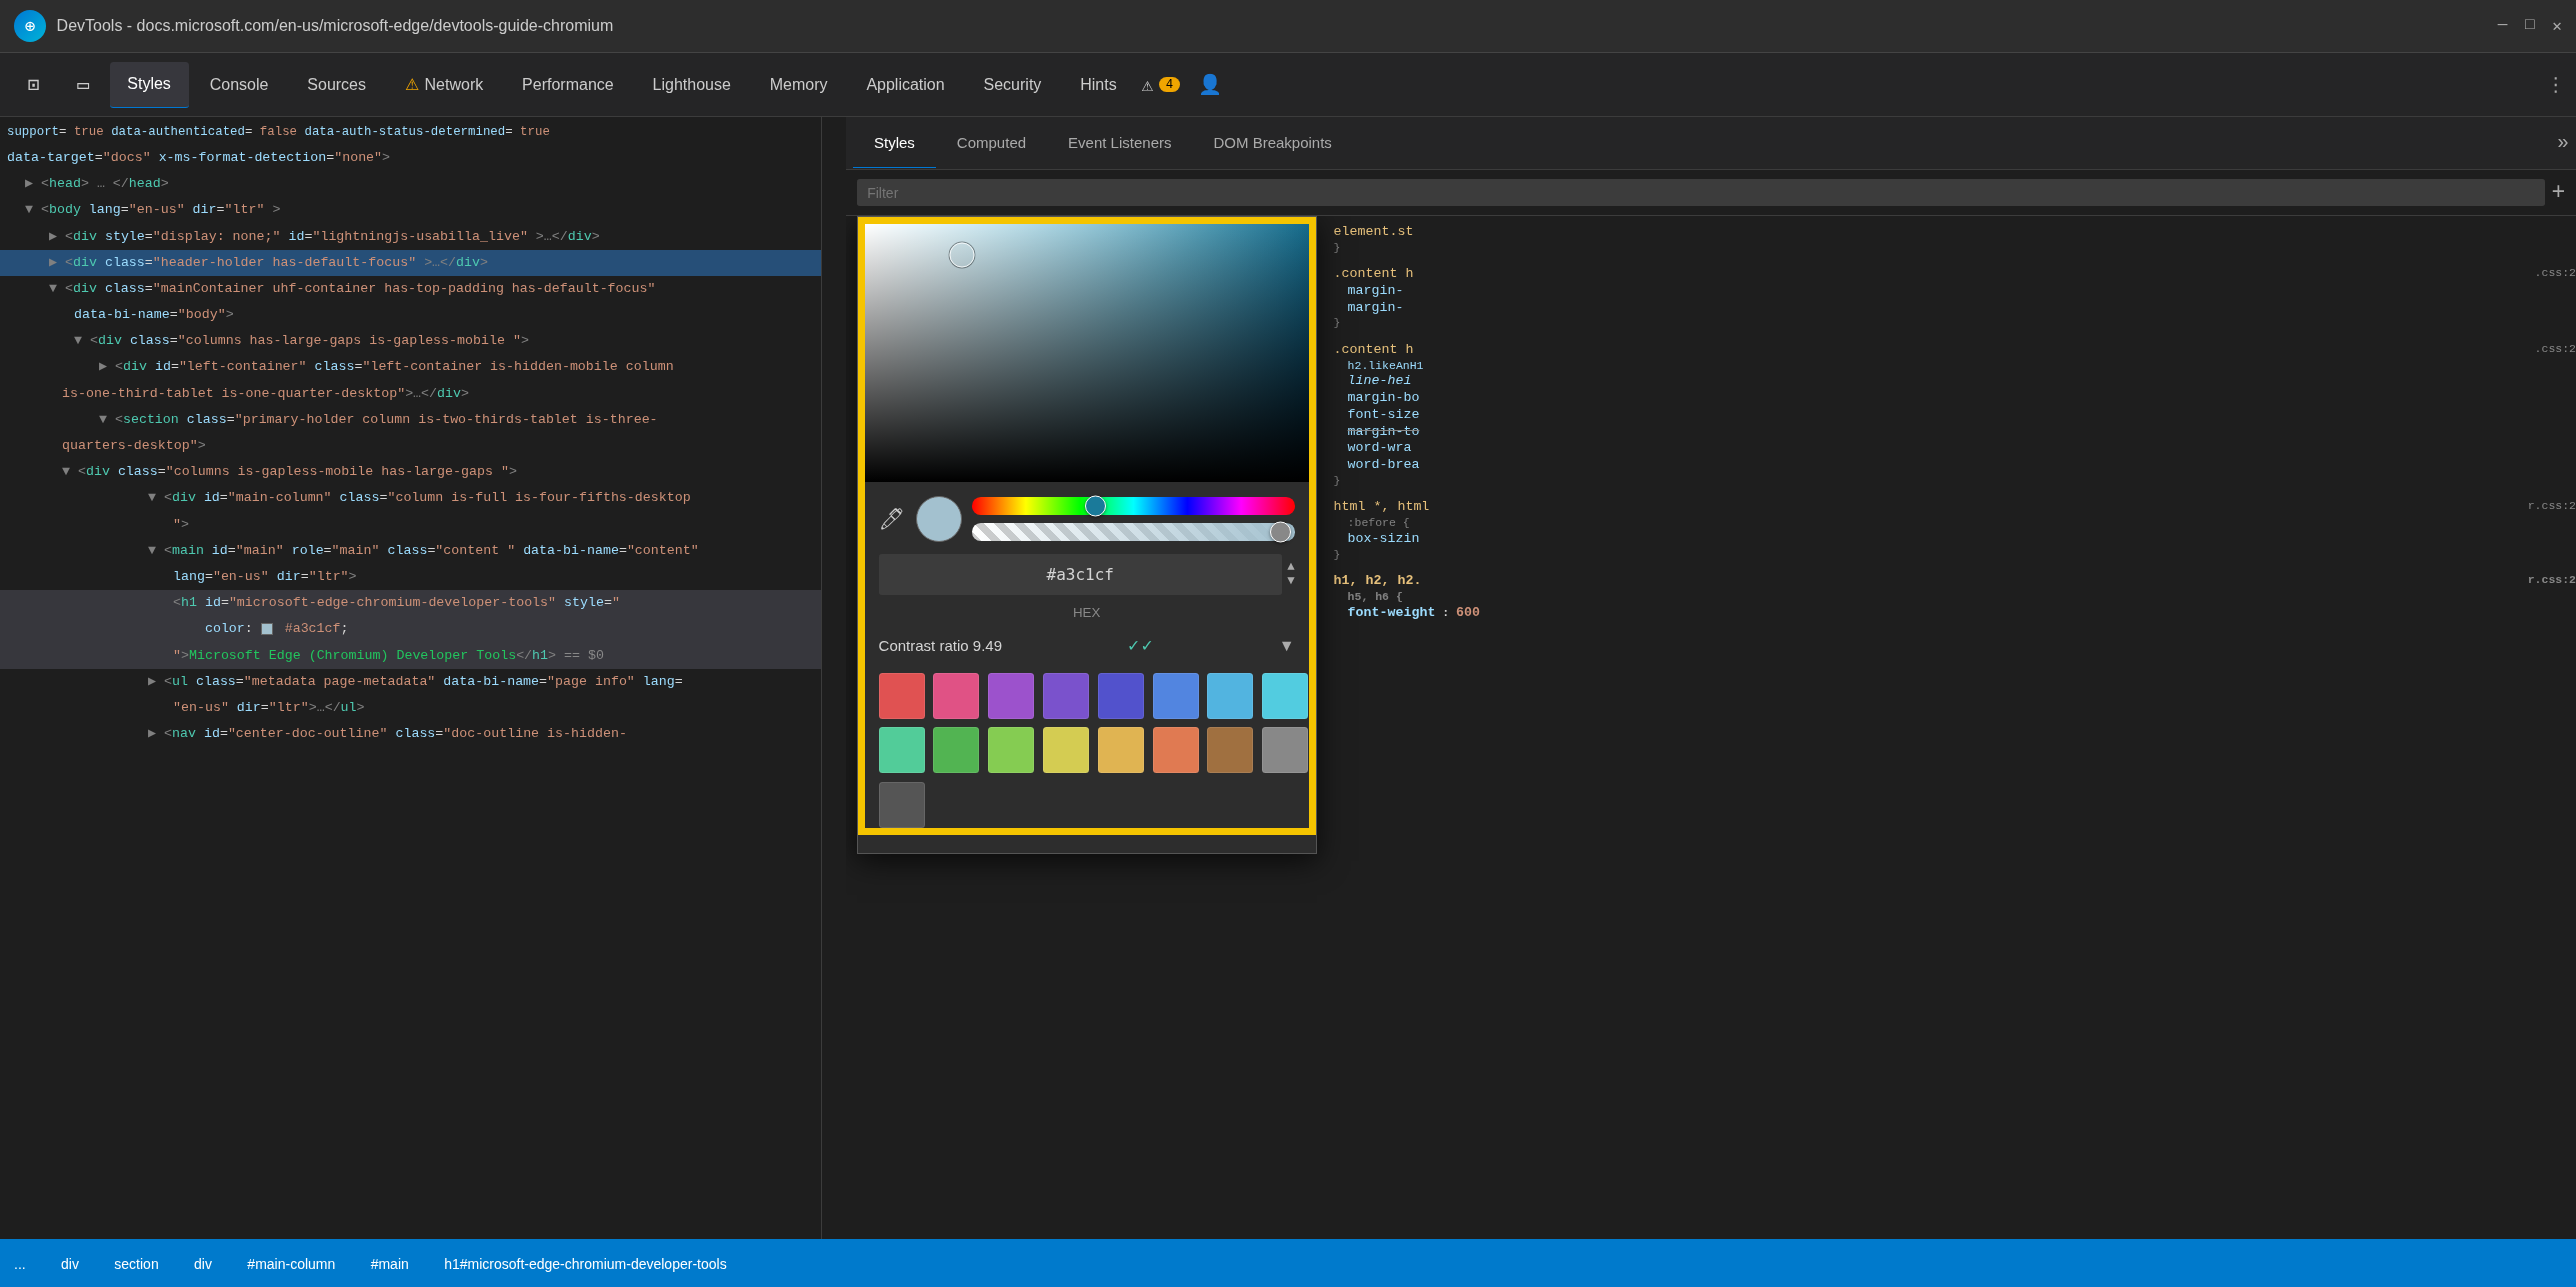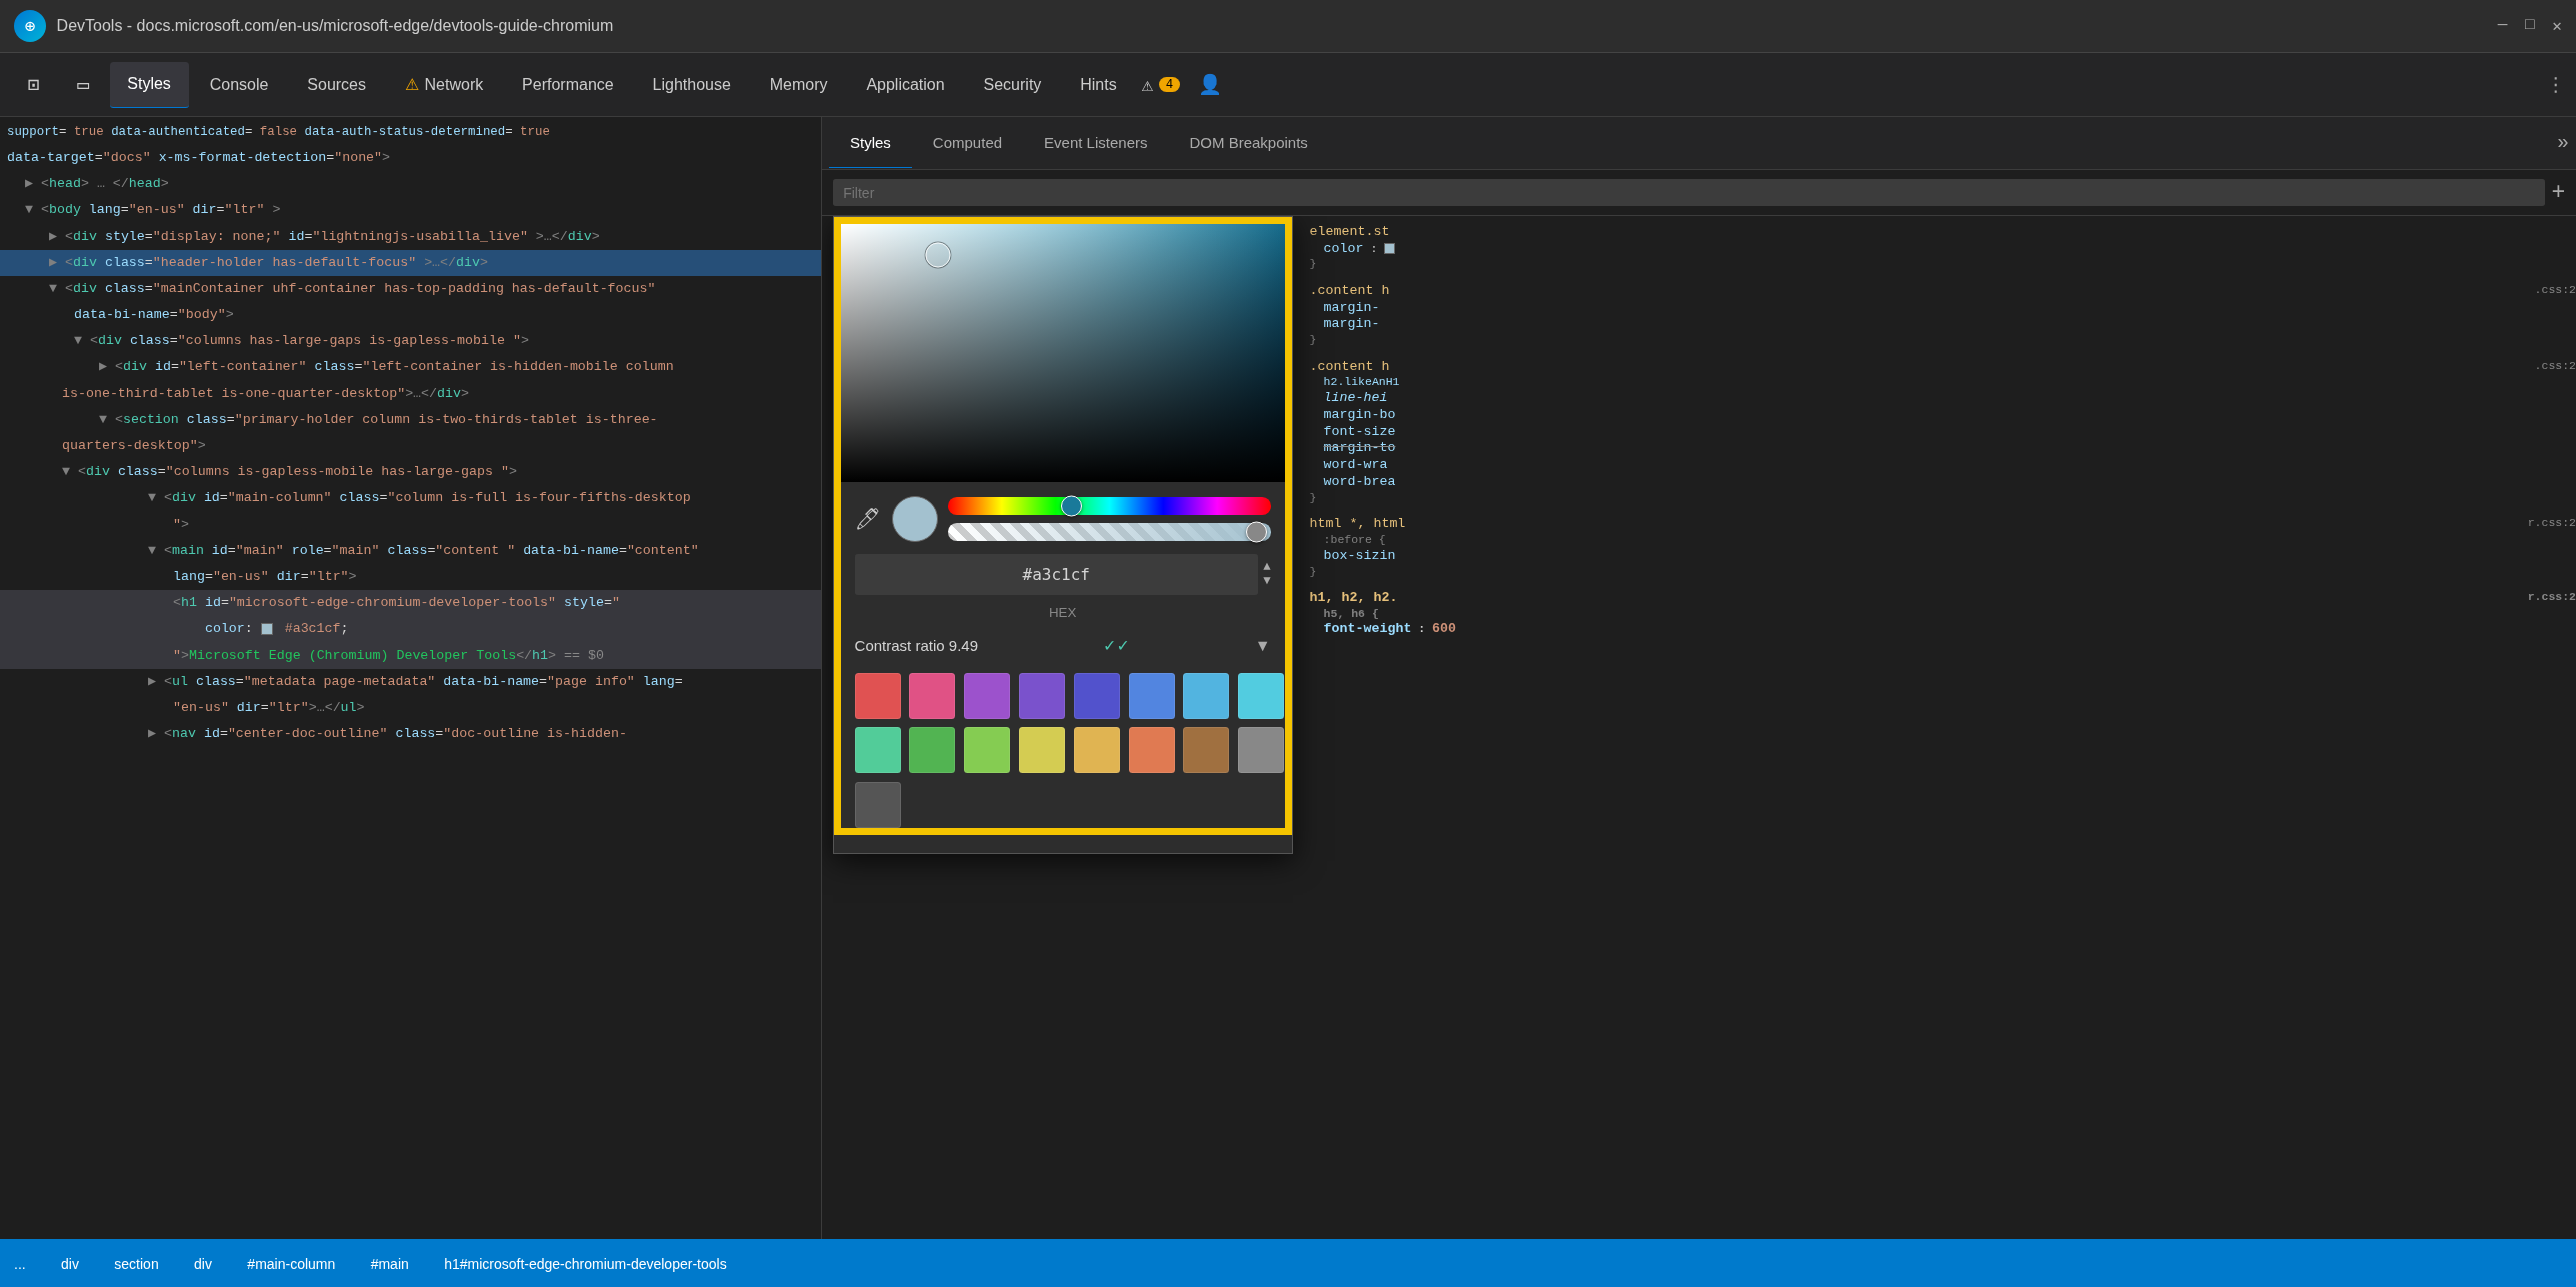--- a/index.html
+++ b/index.html
@@ -88,20 +88,21 @@
       padding: 0.9px 7px;
       font-size: 12.4px;
       margin-left: 5.3px;
     }
     .tab-more { margin-left: auto; font-size: 19.4px; color: #aaa; cursor: pointer; }
 
     
     #main-layout {
       display: flex;
       height: calc(1288px - 53px - 64px - 49px);
+      gap: 24px;
     }
 
     
     #dom-panel {
       width: 822px;
       background: #1e1e1e;
       overflow: hidden;
       border-right: 0.9px solid #3c3c3c;
       display: flex;
       flex-direction: column;
@@ -651,25 +652,20 @@
             </div>
         </div>
       </div>
 
       <div id="css-rules" style="position:absolute;left:0;top:0;right:0;bottom:0;padding:7px 0 7px 10.6px;">
 
         <div class="css-rule-block" style="margin-left:477px;">
           <div class="css-line">
             <span class="css-selector">element.st</span>
           </div>
-          <div class="css-line" style="padding-left:14px;">
-            <span class="css-prop">color</span>
-            <span style="color:#d4d4d4;">: </span>
-            <span style="display:inline-block;width:10.6px;height:10.6px;background:#a3c1cf;vertical-align:middle;border:0.9px solid #666;margin-right:2.7px;"></span>
-          </div>
           <div class="css-line"><span style="color:#808080;">}</span></div>
         </div>
 
         <div class="css-rule-block" style="margin-left:477px;margin-top:7px;">
           <div class="css-line">
             <span class="css-selector">.content h</span>
             <span class="css-source">.css:2</span>
           </div>
           <div class="css-line" style="padding-left:14px;">
             <span class="css-prop">margin-</span>

